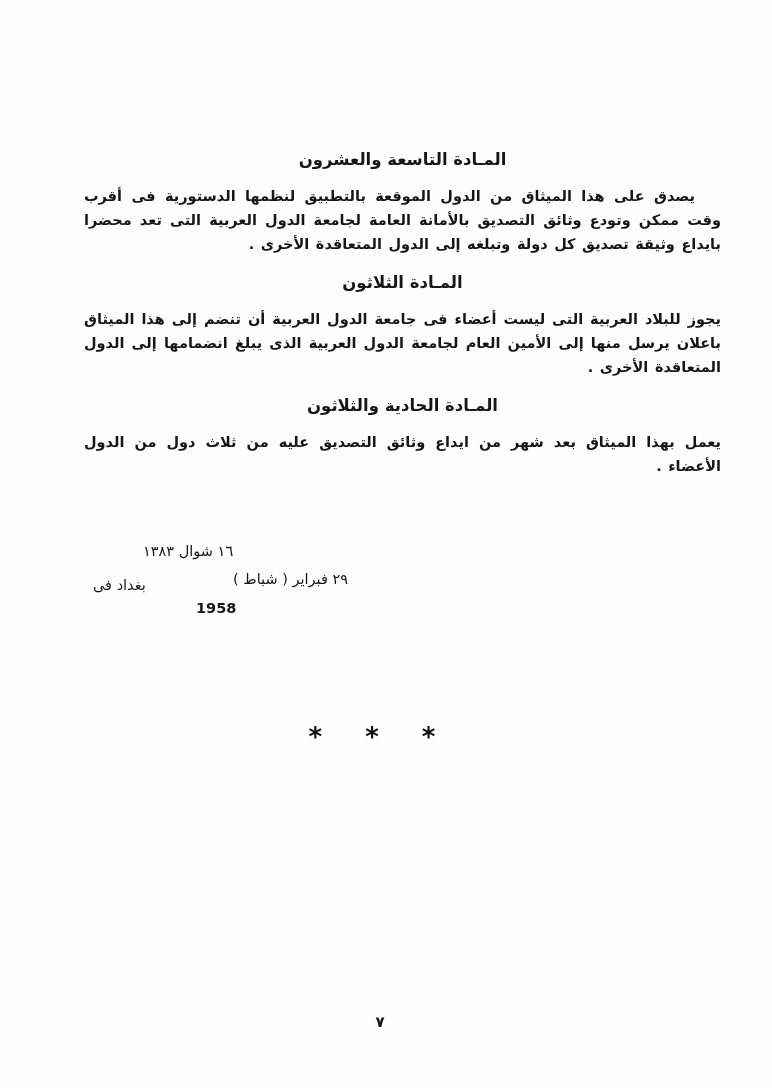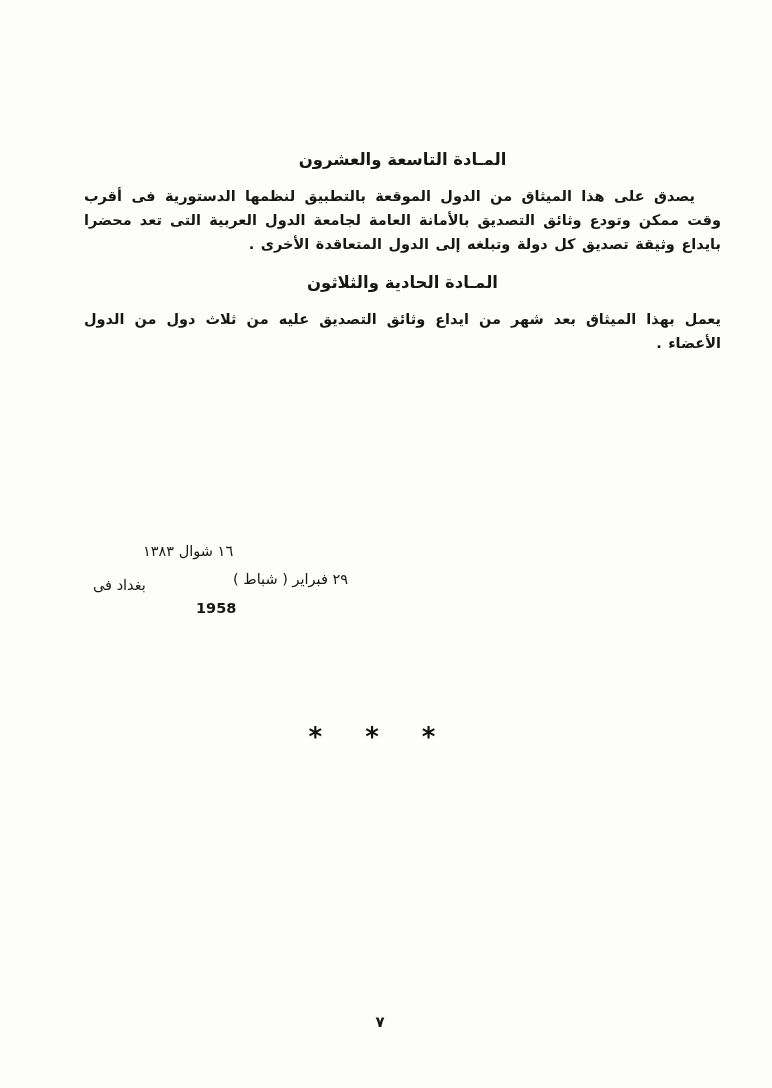--- a/index.html
+++ b/index.html
@@ -82,20 +82,22 @@
 </head>
 <body>
 
 <div class="page">
 
   <main class="content">
 
     <h2 class="heading">المـادة التاسعة والعشرون</h2>
     <p class="para">يصدق على هذا الميثاق من الدول الموقعة بالتطبيق لنظمها الدستورية فى أقرب وقت ممكن وتودع وثائق التصديق بالأمانة العامة لجامعة الدول العربية التى تعد محضرا بايداع وثيقة تصديق كل دولة وتبلغه إلى الدول المتعاقدة الأخرى .</p>
 
+    <h2 class="heading">المـادة الثلاثون</h2>
+    <p class="para no-indent">يجوز للبلاد العربية التى ليست أعضاء فى جامعة الدول العربية أن تنضم إلى هذا الميثاق باعلان يرسل منها إلى الأمين العام لجامعة الدول العربية الذى يبلغ انضمامها إلى الدول المتعاقدة الأخرى .</p>
 
     <h2 class="heading">المـادة الحادية والثلاثون</h2>
     <p class="para no-indent">يعمل بهذا الميثاق بعد شهر من ايداع وثائق التصديق عليه من ثلاث دول من الدول الأعضاء .</p>
 
 
   </main>
 
   <div class="signature">
     <span class="sig-hijri">١٦ شوال ١٣٨٣</span>
     <span class="sig-place">بغداد فى</span>

